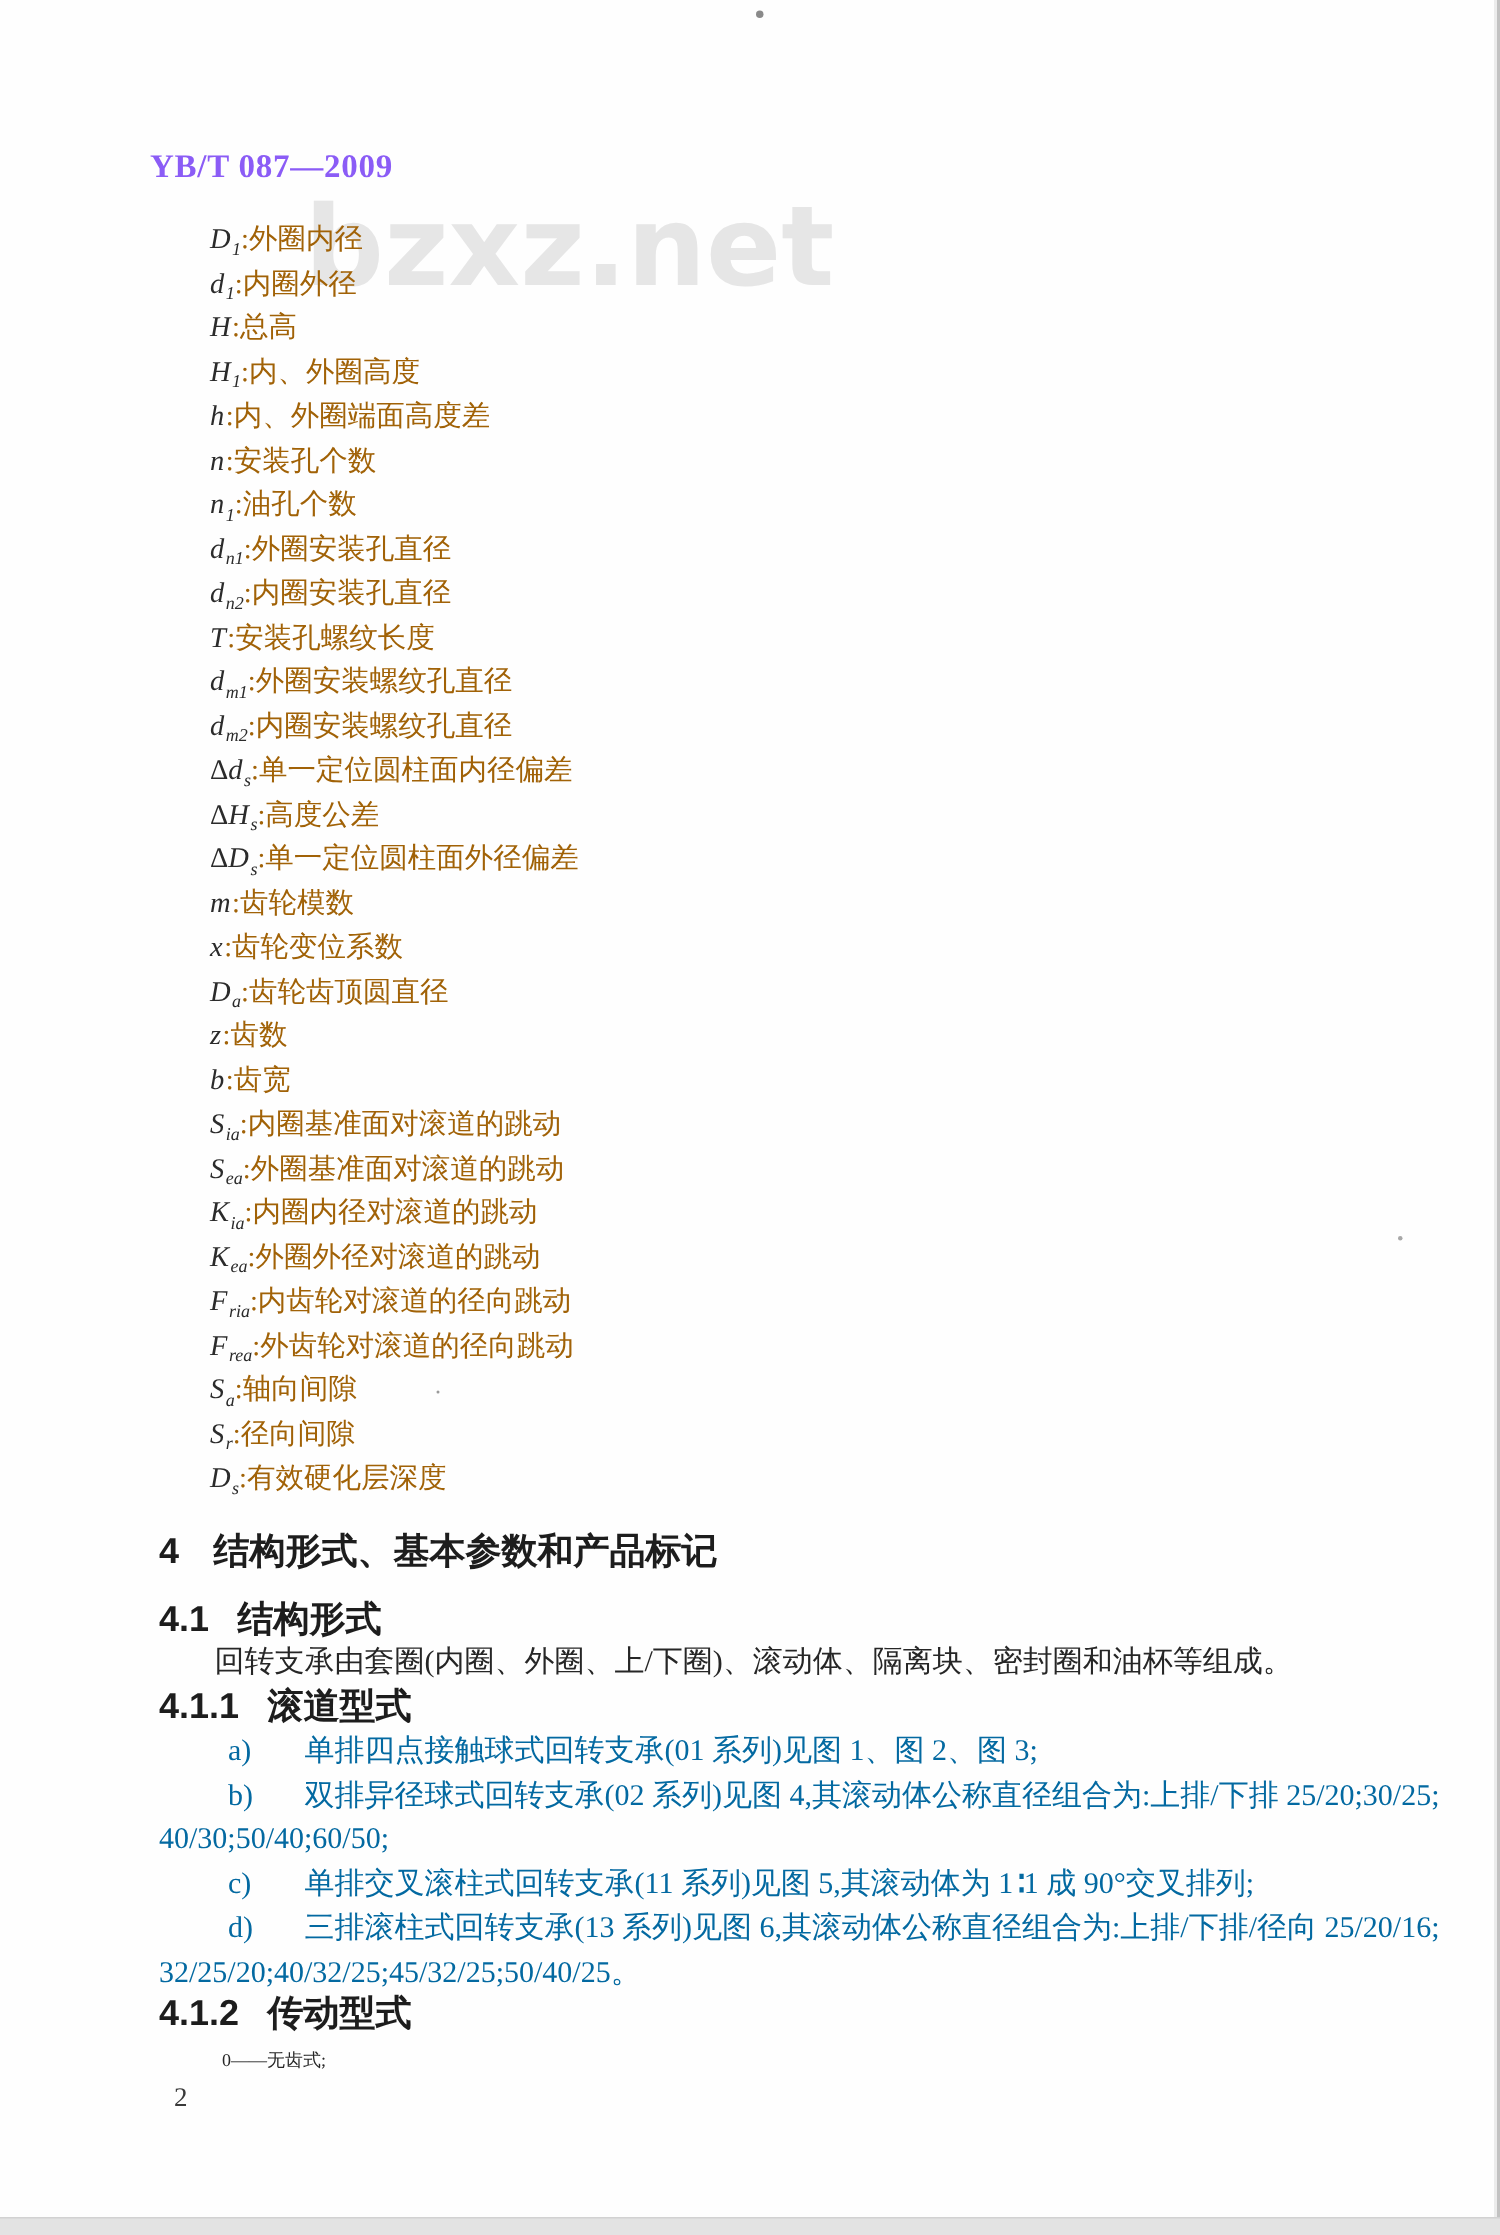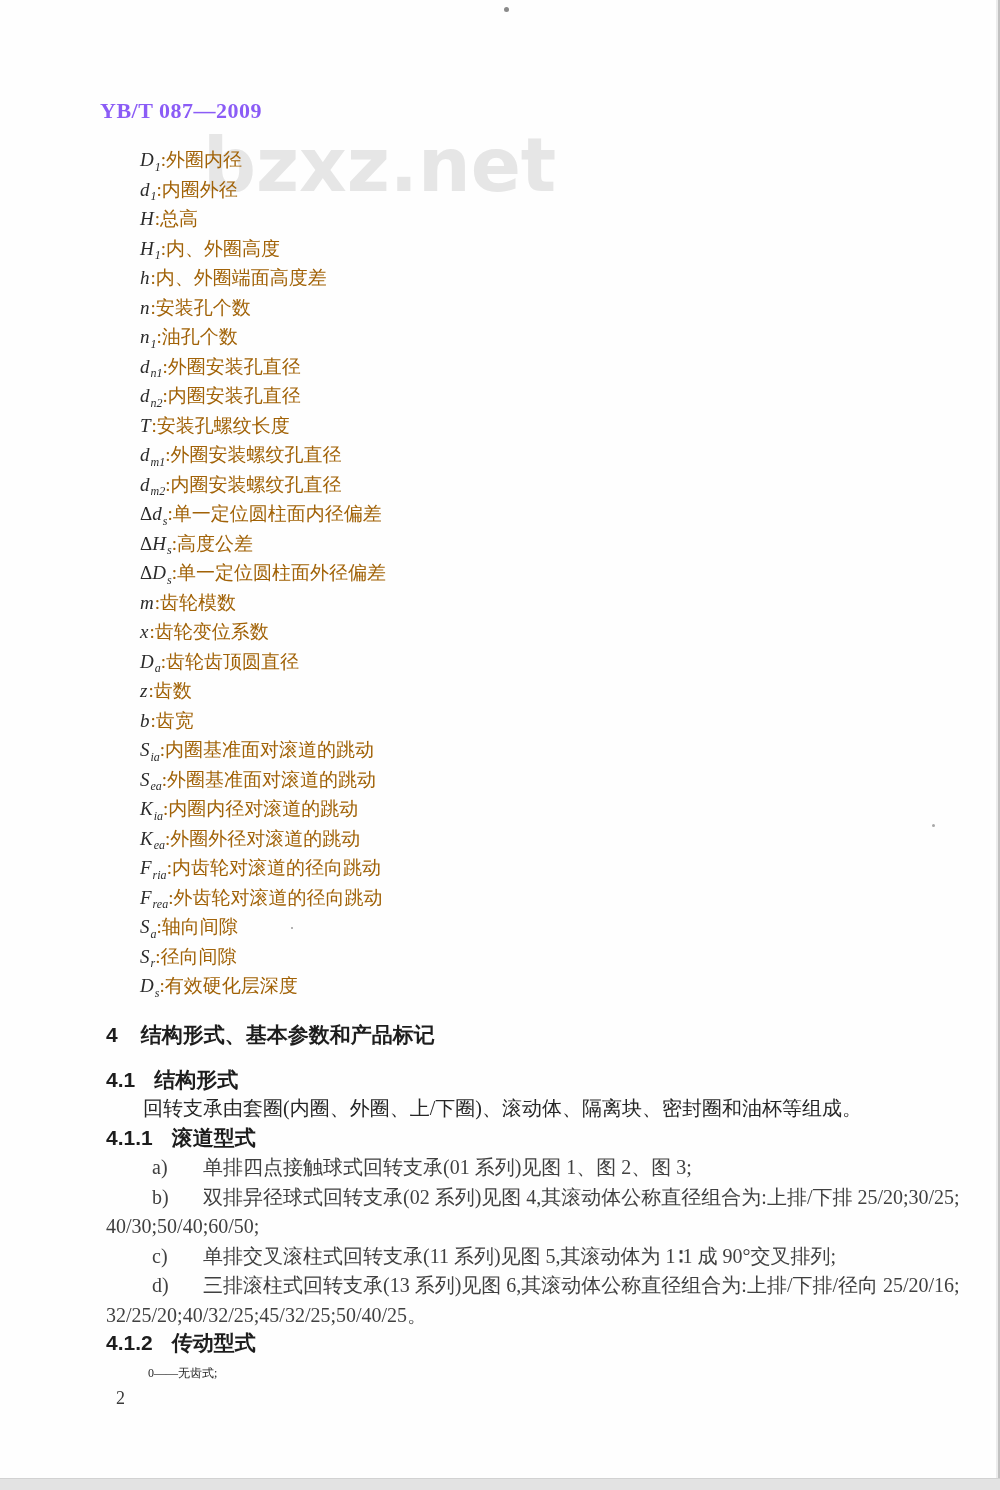--- a/index.html
+++ b/index.html
@@ -20,29 +20,29 @@
   }
   .symbol-list{position:absolute;left:140px;top:145px;font-size:19px;}
   .sym-line{height:29.5px;line-height:29.5px;white-space:nowrap;}
   .sym-line .pre{font-style:normal;}
   .sym-line .base{font-style:italic;font-family:"Liberation Serif","DejaVu Serif",serif;}
   .sym-line sub{font-size:12px;font-style:italic;line-height:0;margin-left:1px;}
   .sym-line .desc{color:#a16207;}
   .h-sans{
     position:absolute;left:106px;
     font-family:"Liberation Sans","DejaVu Sans",sans-serif;
-    font-weight:bold;font-size:21px;color:#1d1d1d;white-space:nowrap;line-height:26px;
+    font-weight:bold;font-size:24px;color:#1d1d1d;white-space:nowrap;line-height:26px;
   }
   .h-sans .num{display:inline-block;margin-right:19px;}
   .h-sans .num.single{margin-right:23px;}
   .body-par{
     position:absolute;left:143px;top:1095px;font-size:20px;line-height:26px;
     white-space:nowrap;color:#262626;
   }
-  .item-block{position:absolute;left:106px;top:1153px;font-size:20px;color:#404040;}
+  .item-block{position:absolute;left:106px;top:1153px;font-size:20px;color:#0369a1;}
   .item-line{height:29.5px;line-height:29.5px;white-space:nowrap;}
   .item-line .lbl{display:inline-block;width:51px;padding-left:46px;}
   .cont-line{height:29.5px;line-height:29.5px;white-space:nowrap;}
   .gearless{position:absolute;left:148px;top:1360px;font-size:12px;line-height:26px;white-space:nowrap;color:#262626;}
   .page-num{position:absolute;left:116px;top:1388px;font-size:18px;color:#3a3a3a;}
   .edge-right{position:absolute;right:0;top:0;width:2px;height:100%;background:#c2c2c2;}
   .edge-right-pad{position:absolute;right:2px;top:0;width:2px;height:100%;background:#ececec;}
   .edge-bottom{position:absolute;left:0;bottom:0;width:100%;height:11px;background:#e3e3e3;border-top:1px solid #d2d2d2;}
   .speck{position:absolute;border-radius:50%;}
   .speck-1{left:504px;top:7px;width:5px;height:5px;background:#8a8a8a;}

